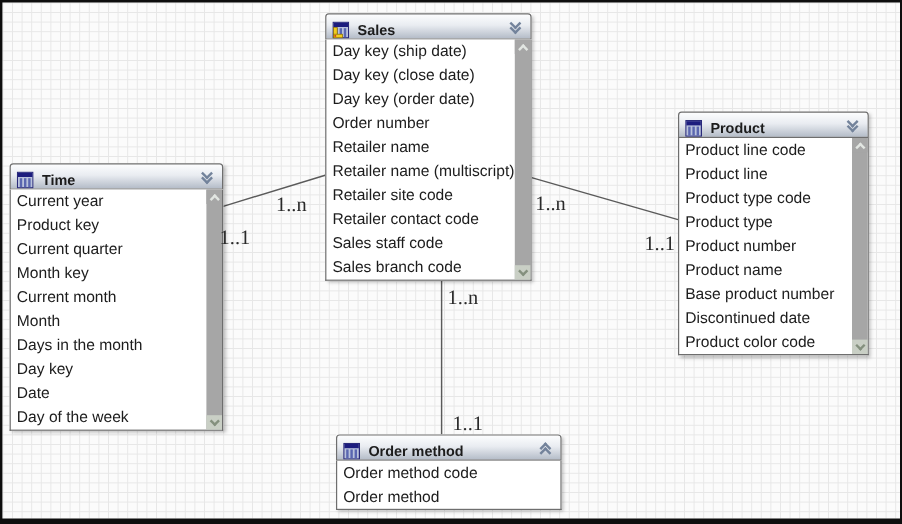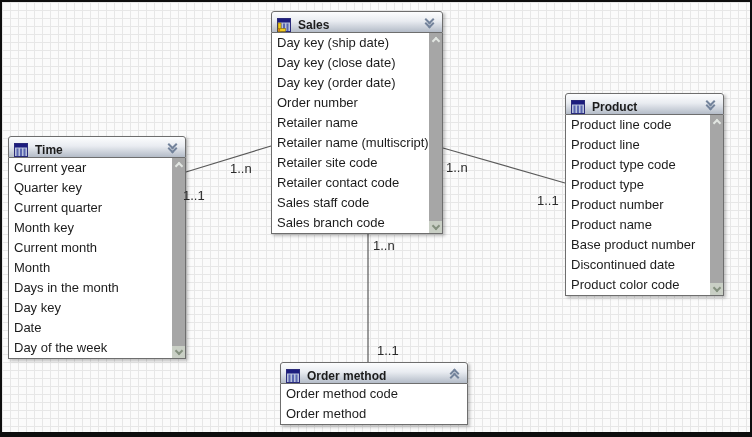--- a/index.html
+++ b/index.html
@@ -35,21 +35,21 @@
   }
   .field-list{flex:1;overflow:hidden;}
   .field-row{height:20px;line-height:20px;padding:0 5px;white-space:nowrap;overflow:hidden;font-size:13px;}
   .scrollbar{width:13px;flex:0 0 13px;background:#a6a6a6;display:flex;flex-direction:column;align-items:center;}
   .sb-btn{width:13px;height:12px;display:flex;align-items:center;justify-content:center;}
   .sb-btn.top{background:#a6a6a6;}
   .sb-btn.bottom{background:#c9cfc5;margin-top:auto;}
   .schev{display:block;width:4px;height:4px;}
   .schev.up{border-right:2px solid #e2e6e2;border-bottom:2px solid #e2e6e2;transform:rotate(-135deg);margin-top:3px;}
   .schev.down{border-right:2px solid #84907e;border-bottom:2px solid #84907e;transform:rotate(45deg);margin-bottom:2px;}
-  .card-label{position:absolute;font-size:13px;color:#2a2a2a;white-space:nowrap;}
+  .card-label{position:absolute;font-size:17px;color:#2a2a2a;white-space:nowrap;font-family:Liberation Serif, serif;}
 </style>
 </head>
 <body>
 
 <div id="canvas">
   <svg id="rel-lines" width="748" height="430" viewBox="0 0 748 430">
     <line x1="184" y1="170" x2="269" y2="144" stroke="#5a5a5a" stroke-width="1.2"></line>
     <line x1="441" y1="146" x2="563" y2="181" stroke="#5a5a5a" stroke-width="1.2"></line>
     <line x1="366" y1="231" x2="366" y2="360" stroke="#5a5a5a" stroke-width="1.2"></line>
   </svg>
@@ -65,21 +65,21 @@
         </svg>
         <span class="tbl-title">Time</span>
         <span class="collapse-btn">
           <span class="chev down"></span>
           <span class="chev down"></span>
         </span>
       </div>
       <div class="tbl-body">
         <div class="field-list">
           <div class="field-row">Current year</div>
-          <div class="field-row">Quarter key</div>
+          <div class="field-row">Product key</div>
           <div class="field-row">Current quarter</div>
           <div class="field-row">Month key</div>
           <div class="field-row">Current month</div>
           <div class="field-row">Month</div>
           <div class="field-row">Days in the month</div>
           <div class="field-row">Day key</div>
           <div class="field-row">Date</div>
           <div class="field-row">Day of the week</div>
         </div>
         <div class="scrollbar">

